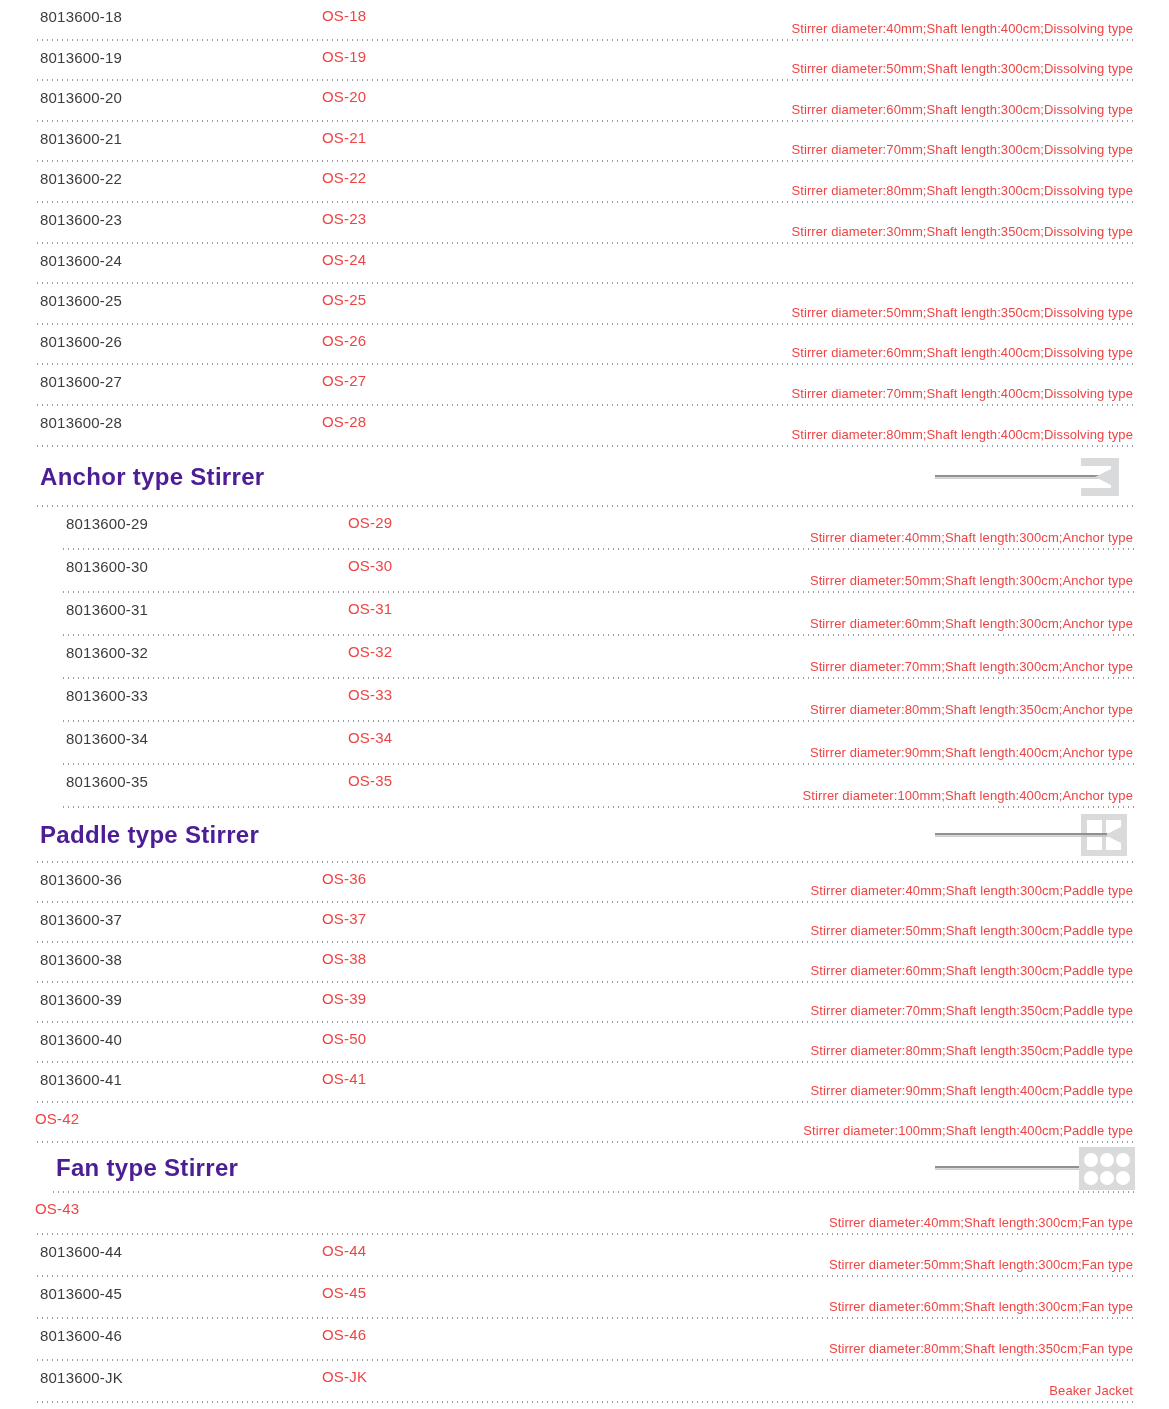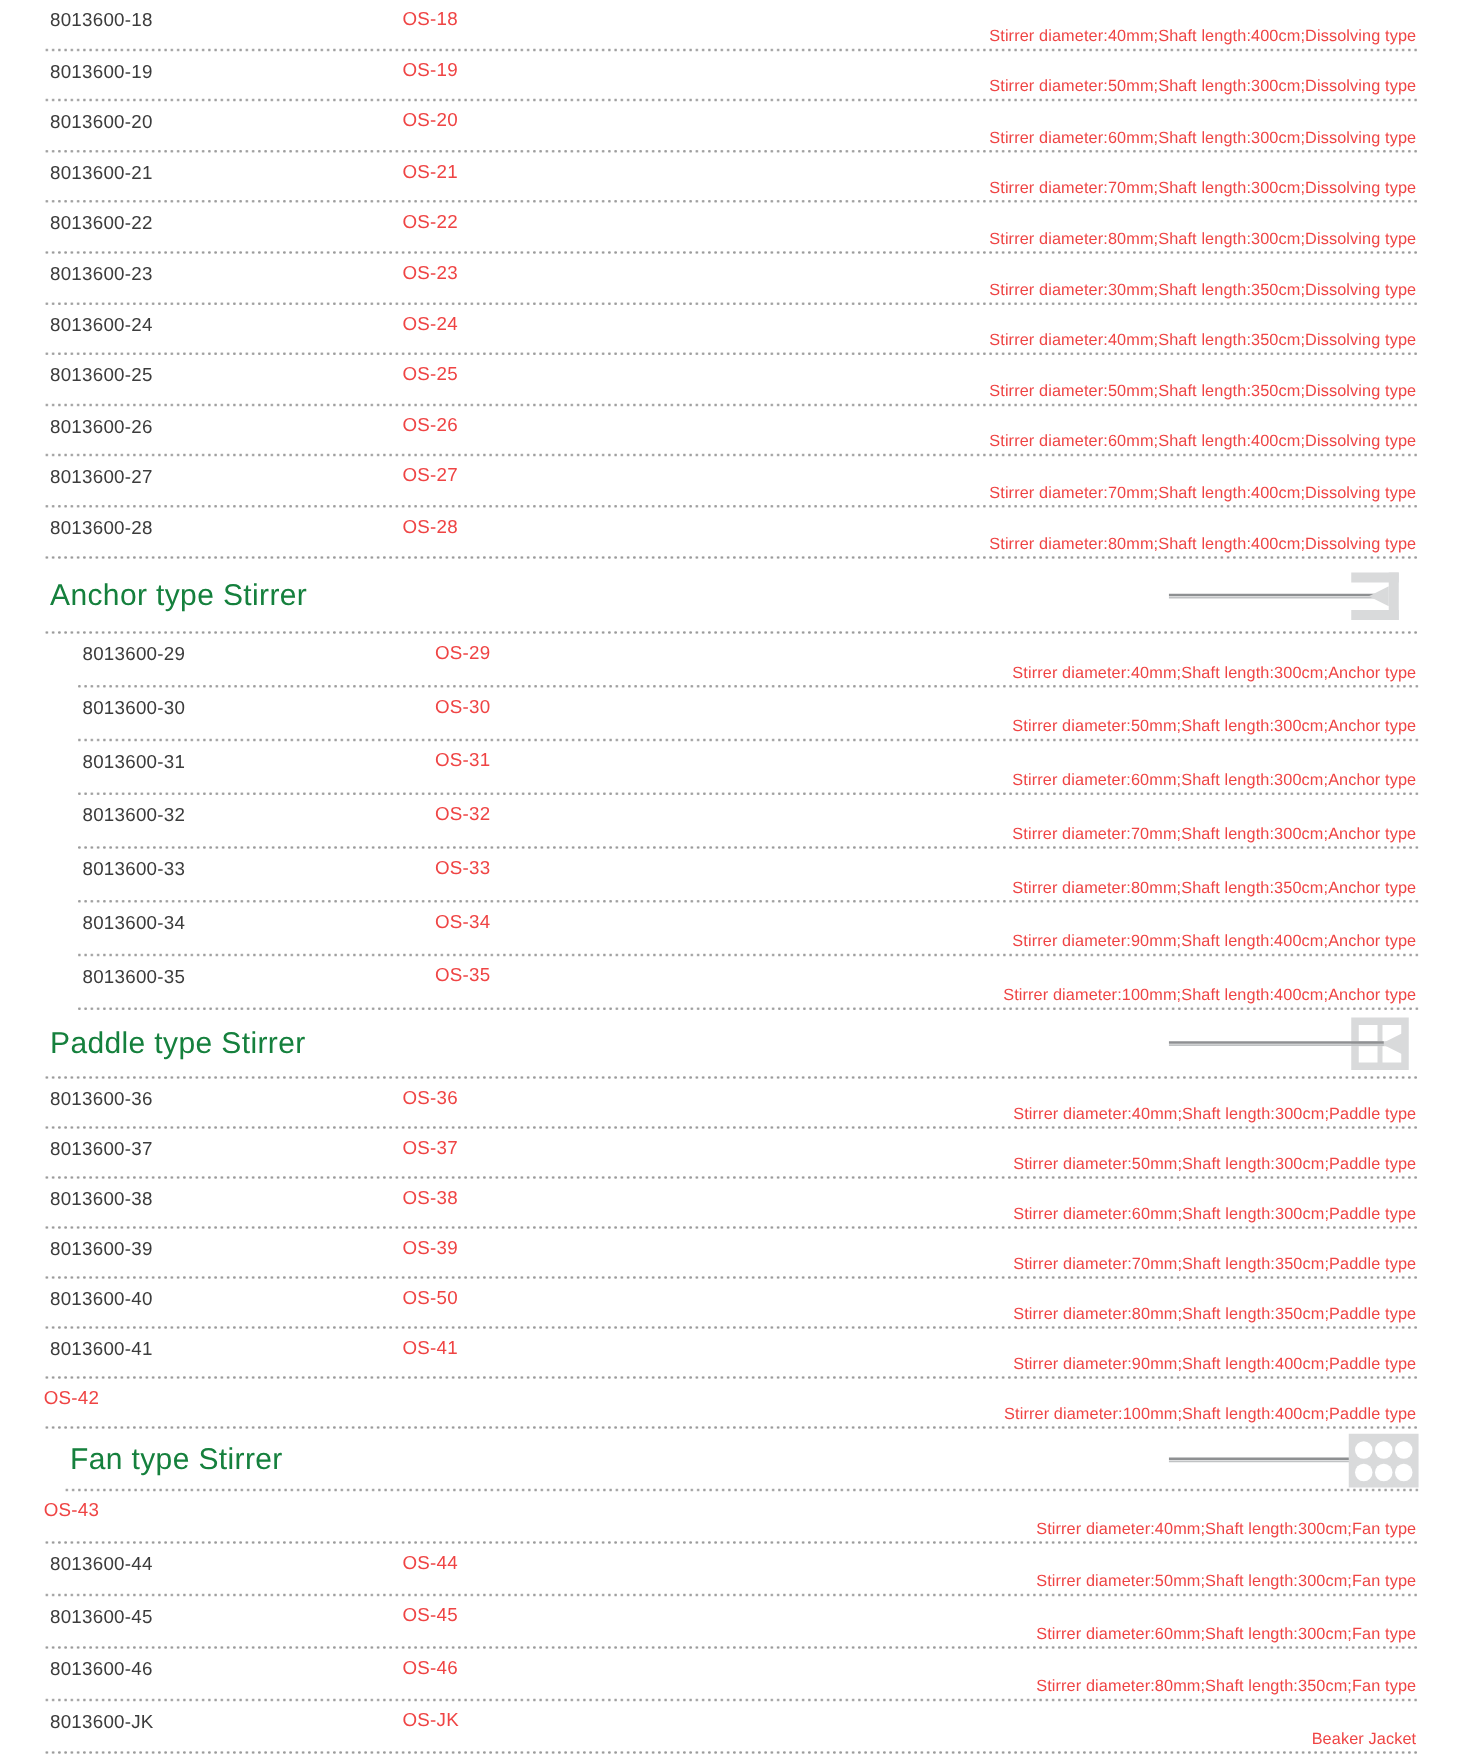--- a/index.html
+++ b/index.html
@@ -37,21 +37,21 @@
   }
   .section-header::after{
     content:"";position:absolute;left:0;right:0;bottom:0;height:2px;
     background-image:radial-gradient(circle, #9c9c9c 0.9px, transparent 1.1px);
     background-size:5px 2px;background-repeat:repeat-x;background-position:0 center;
   }
   .hdr-anchor{height:60px;}
   .hdr-paddle{height:55px;}
   .hdr-fan{height:50px;margin-left:16px;}
   .section-title{
-    font-size:24px;font-weight:400;color:#15803d;padding-left:5px;letter-spacing:0.3px;
+    font-size:24px;font-weight:700;color:#4c1d95;padding-left:5px;letter-spacing:0.3px;
   }
   .section-icon{width:200px;height:46px;flex:none;}
   .section-icon svg{display:block;}
 </style>
 </head>
 <body>
 
 <div class="page">
   <div class="table" id="table-root">
       <div class="sec-dissolving">
@@ -81,21 +81,20 @@
           <div class="cell-desc">Stirrer diameter:80mm;Shaft length:300cm;Dissolving type</div>
         </div>
         <div class="row">
           <div class="cell-code">8013600-23</div>
           <div class="cell-model">OS-23</div>
           <div class="cell-desc">Stirrer diameter:30mm;Shaft length:350cm;Dissolving type</div>
         </div>
         <div class="row">
           <div class="cell-code">8013600-24</div>
           <div class="cell-model">OS-24</div>
-          <div class="cell-desc">Stirrer diameter:40mm;Shaft length:350cm;Dissolving type</div>
         </div>
         <div class="row">
           <div class="cell-code">8013600-25</div>
           <div class="cell-model">OS-25</div>
           <div class="cell-desc">Stirrer diameter:50mm;Shaft length:350cm;Dissolving type</div>
         </div>
         <div class="row">
           <div class="cell-code">8013600-26</div>
           <div class="cell-model">OS-26</div>
           <div class="cell-desc">Stirrer diameter:60mm;Shaft length:400cm;Dissolving type</div>

